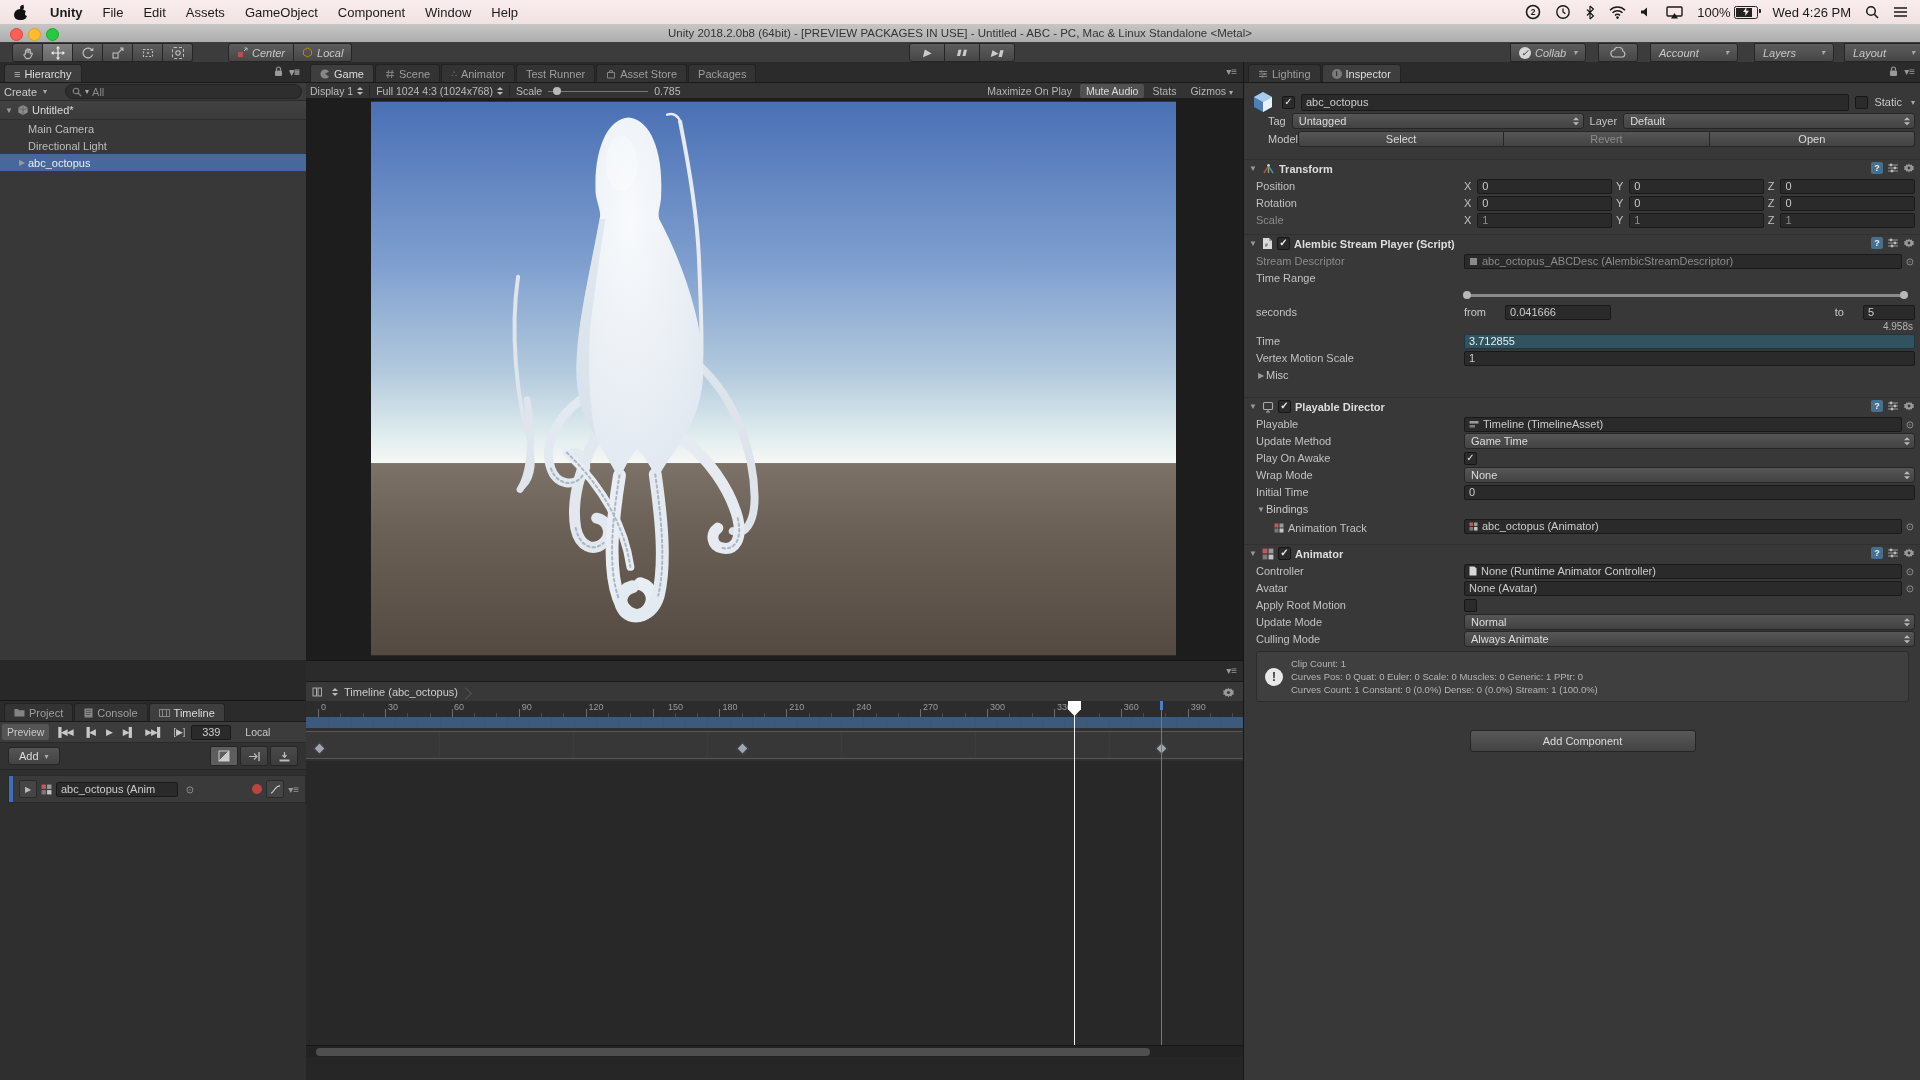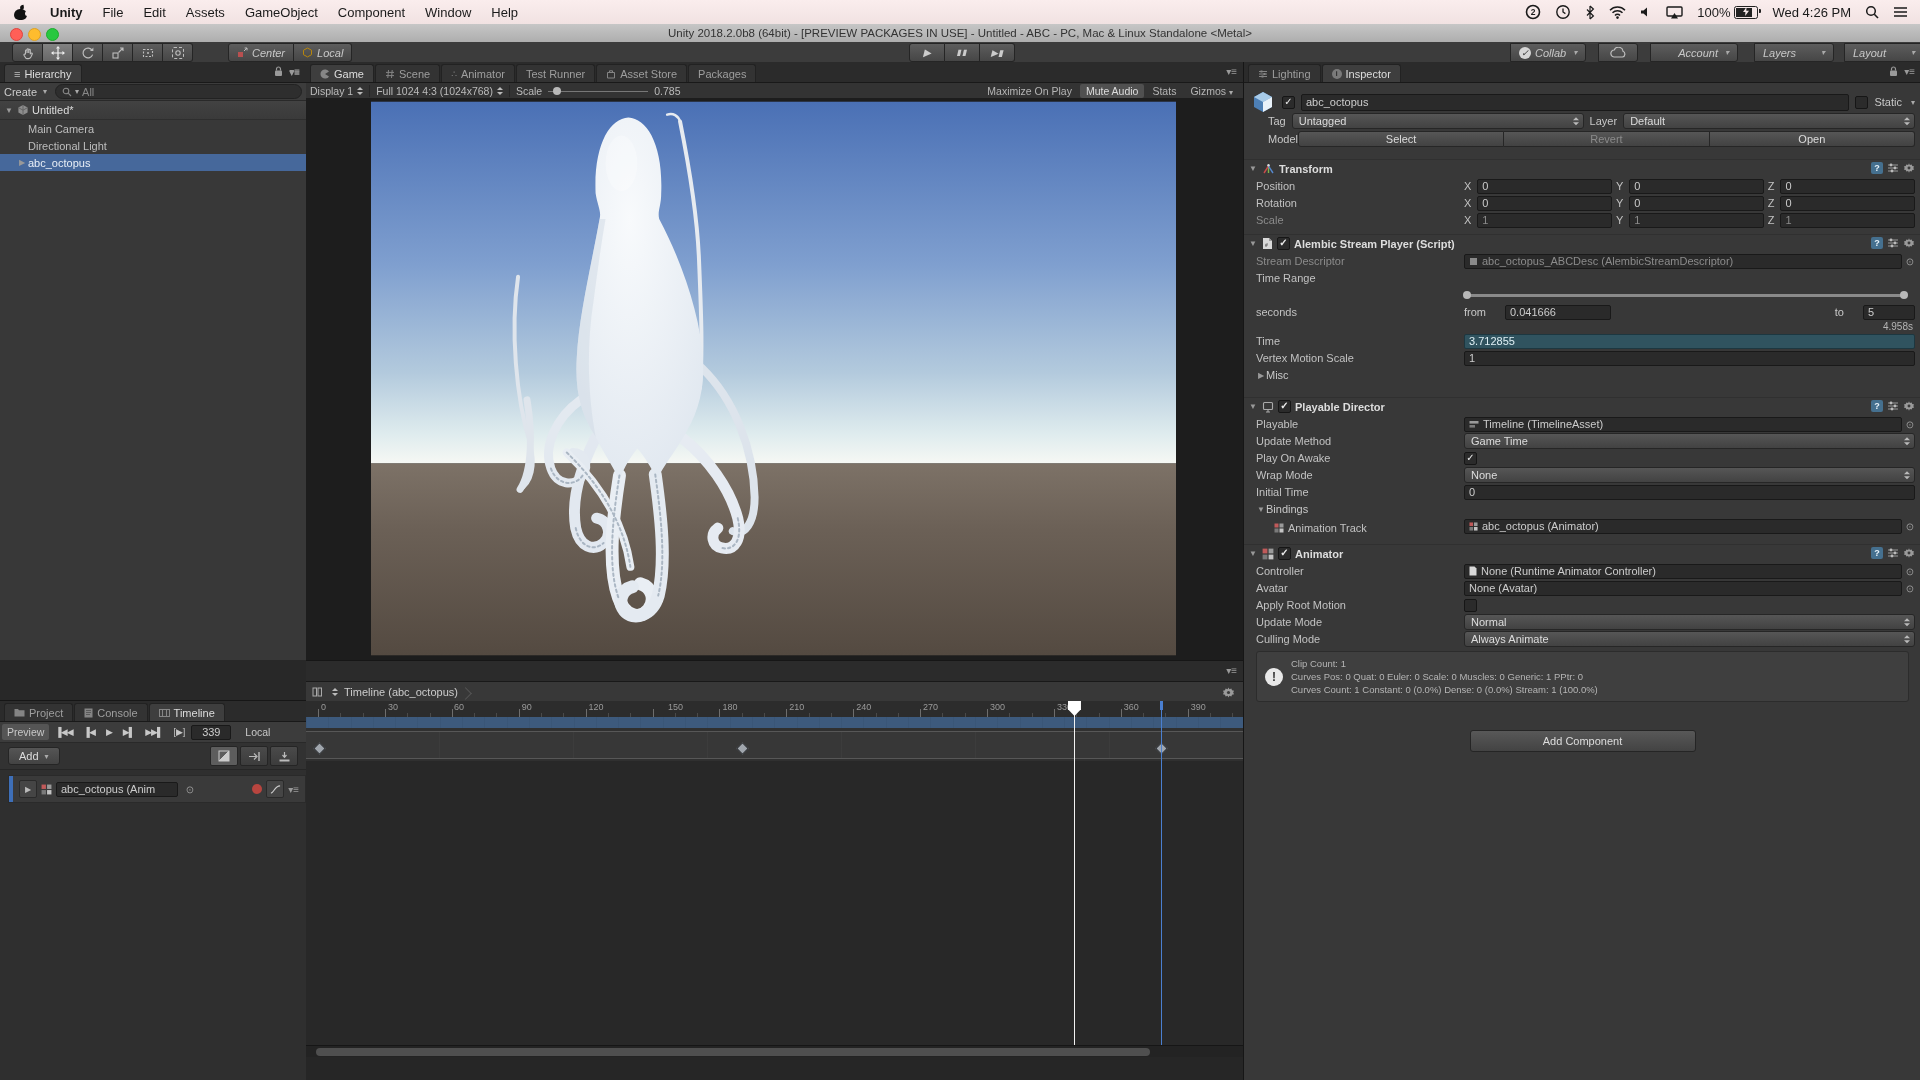--- a/index.html
+++ b/index.html
@@ -58,21 +58,21 @@
   .objfield{display:flex;align-items:center;gap:4px;}
   .grow{flex:1;}
   .picker{color:#999;font-size:10px;margin-left:3px;width:10px;text-align:center;}
   .chkbox{width:11px;height:11px;background:#2b2b2b;border:1px solid #161616;border-radius:2px;color:#ececec;
           font-size:10px;line-height:10px;text-align:center;}
   .dim, .dim .ilabel, .dim .ifield{color:#8b8b8b;}
   .dimtext{color:#8b8b8b !important;}
 
   
   #hierarchy{position:absolute;left:0;top:62px;width:306px;height:598px;background:#383838;border-right:1px solid #161616;}
-  #hier-toolbar{height:17px;background:#3c3c3c;border-bottom:1px solid #292929;display:flex;align-items:center;padding:0 4px;gap:8px;}
+  #hier-toolbar{height:17px;background:#3c3c3c;border-bottom:1px solid #292929;display:flex;align-items:center;padding:0 4px;gap:18px;}
   #hier-search{flex:1;height:13px;background:#2e2e2e;border:1px solid #222;border-radius:8px;display:flex;align-items:center;
                padding:0 6px;gap:3px;color:#888;}
   #scene-header{height:18px;background:linear-gradient(#424242,#3a3a3a);border-bottom:1px solid #2e2e2e;display:flex;align-items:center;padding:0 4px;gap:3px;color:#ddd;}
   .hrow{height:17px;display:flex;align-items:center;color:#bdbdbd;}
   .hrow.selected{background:#46689b;color:#e8eef6;}
   .htri{width:12px;margin-left:16px;font-size:8px;color:#999;text-align:center;}
 
   
   #gamepanel{position:absolute;left:306px;top:62px;width:937px;height:598px;background:#383838;}
   #gamebar{height:16px;background:#333;border-bottom:1px solid #222;display:flex;align-items:center;padding:0 4px;gap:6px;font-size:10.5px;color:#bbb;}
@@ -309,21 +309,21 @@
       </span>
     </div>
     <div class="tgroup" style="left:1598px;">
       <span class="tbtn" style="width:38px;">
           <svg width="16" height="11" viewBox="0 0 16 11">
             <path d="M4.5 10a3.5 3.5 0 0 1-.3-7A4.6 4.6 0 0 1 13 4.3 3 3 0 0 1 12.5 10z" fill="none" stroke="#bdbdbd" stroke-width="1.2"></path>
           </svg>
         </span>
     </div>
     <div class="tgroup" style="left:1650px;">
-      <span class="tbtn txt" style="width:70px;justify-content:flex-end;">
+      <span class="tbtn txt" style="width:70px;justify-content:space-between;">
           <span>Account</span>
           <span class="ddarrow">▾</span>
         </span>
     </div>
     <div class="tgroup" style="left:1754px;">
       <span class="tbtn txt" style="width:62px;justify-content:space-between;">
           <span>Layers</span>
           <span class="ddarrow">▾</span>
         </span>
     </div>

